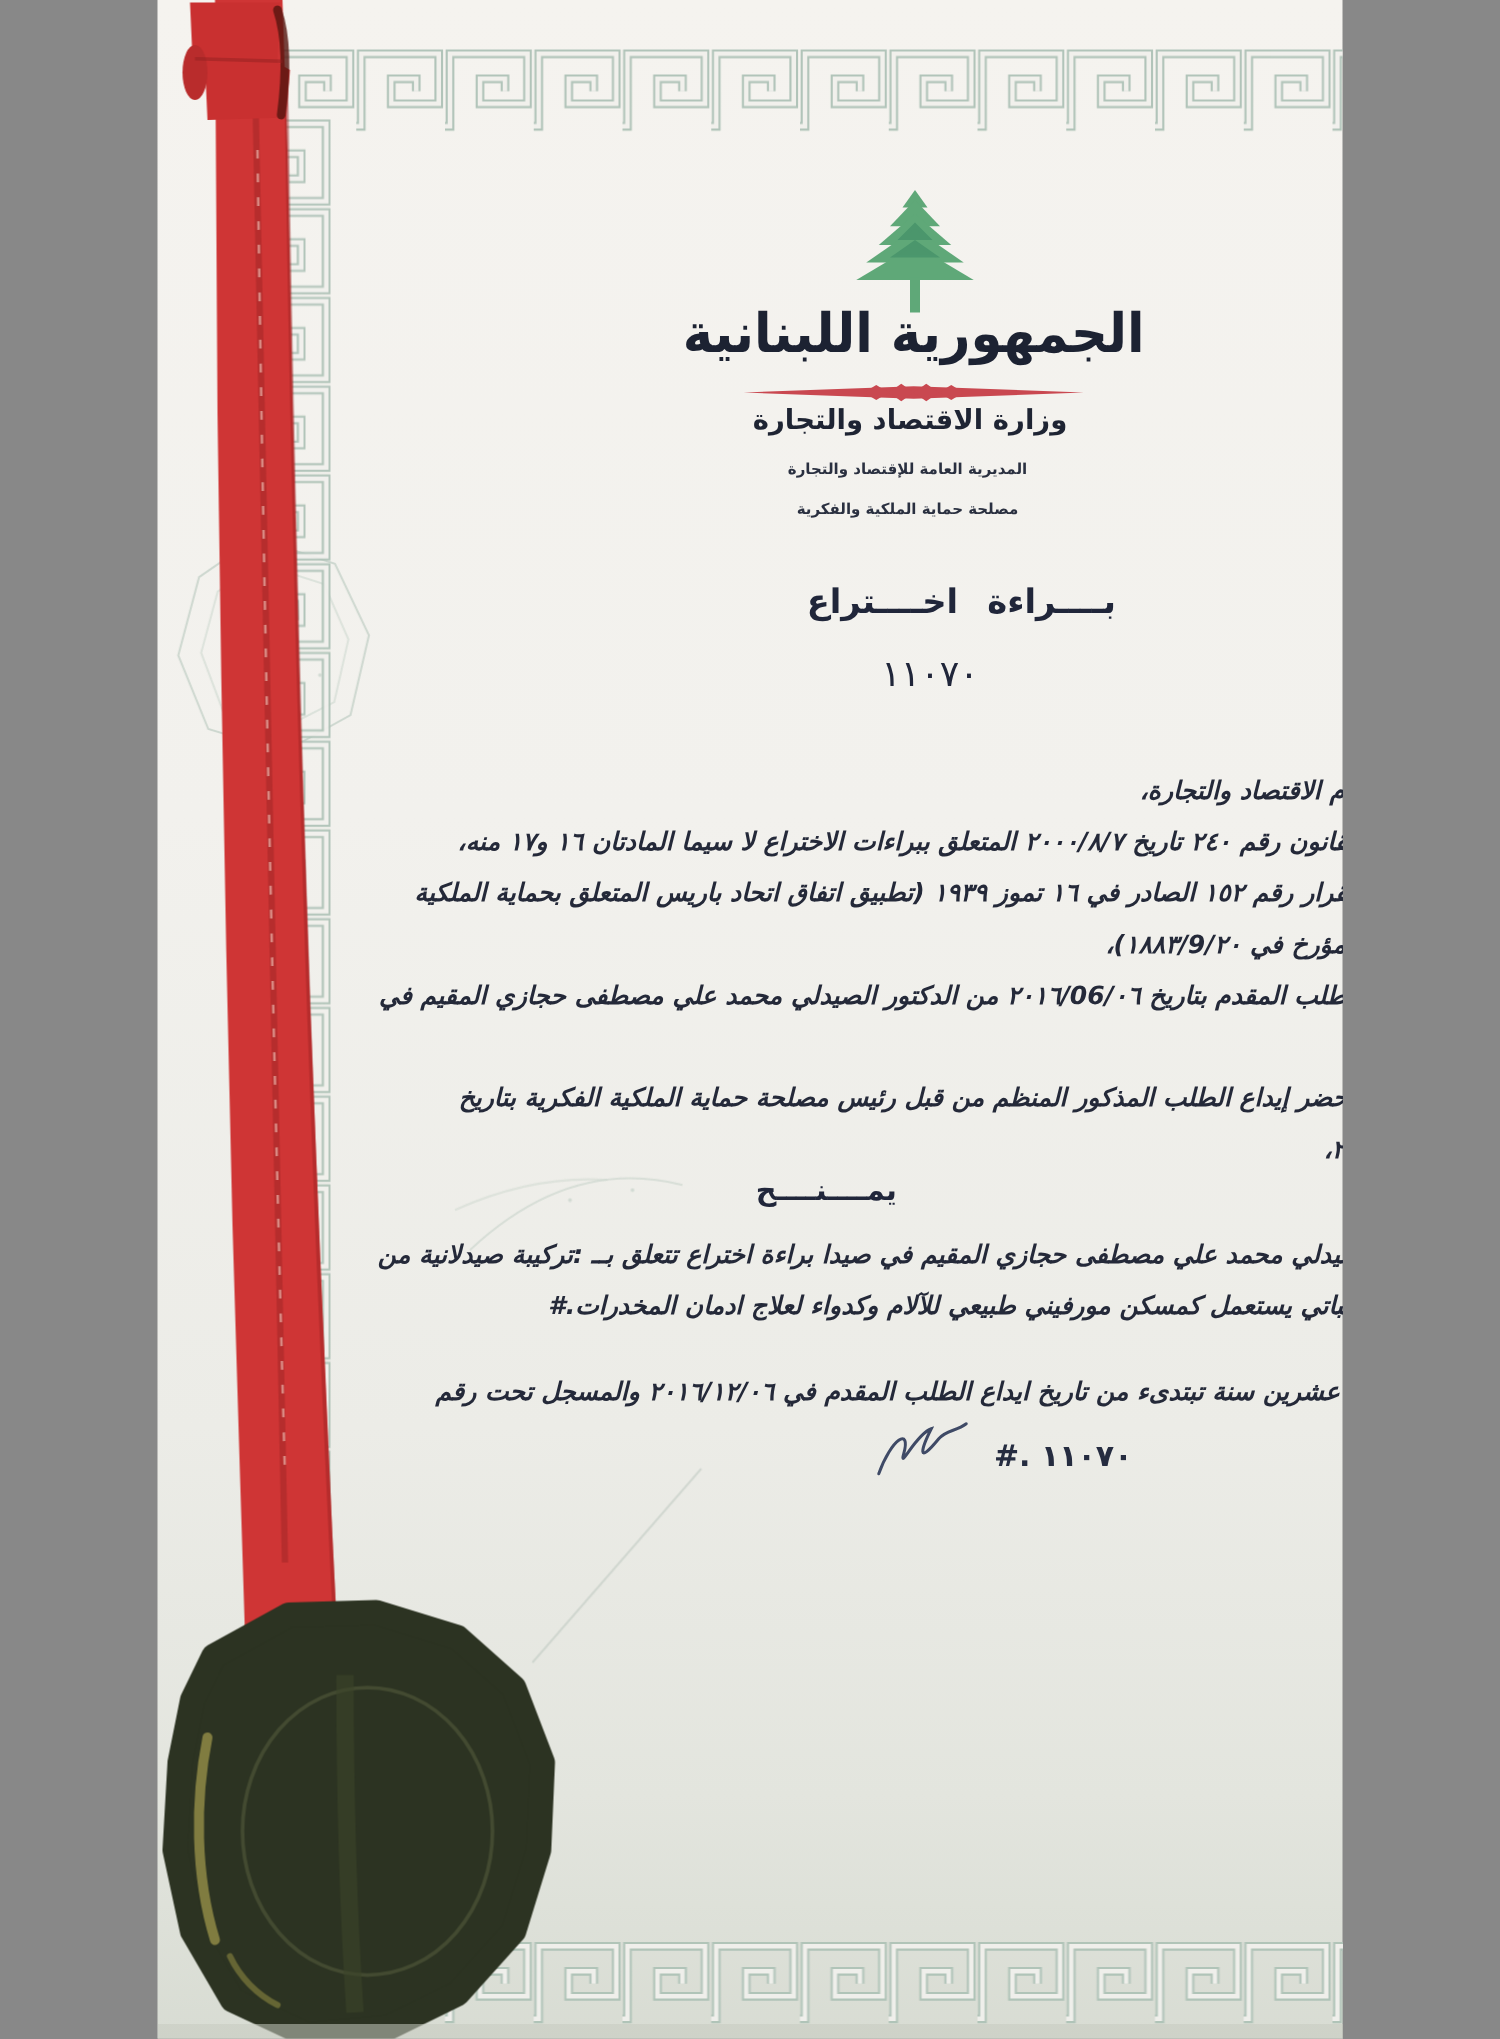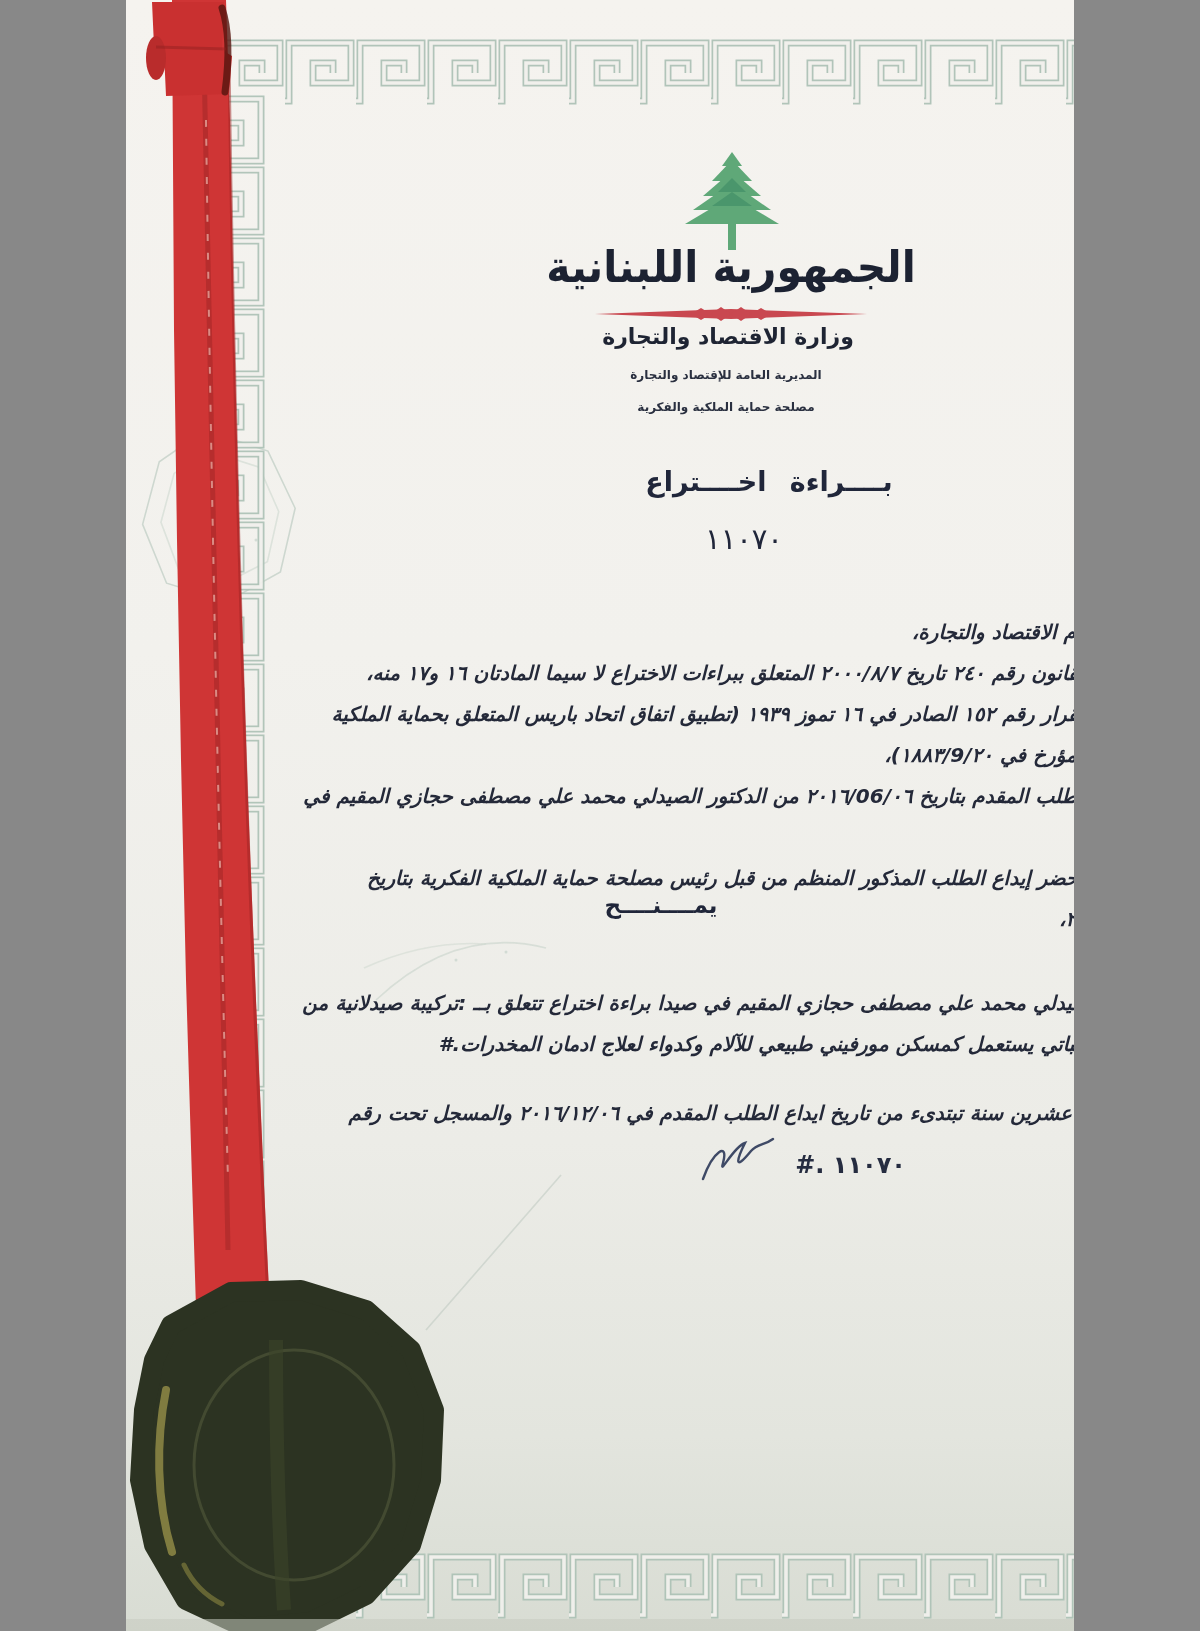--- a/index.html
+++ b/index.html
@@ -116,21 +116,21 @@
 
   <div class="abs center-x patent-title" style="left:643px;top:466px">بــــراءة اخــــتراع</div>
   <div class="abs center-x patent-number" style="left:618px;top:522px">١١٠٧٠</div>
 
   <div class="para" style="top:612px">إن مدير عام الاقتصاد والتجارة،</div>
   <div class="para" style="top:653px">بناء على القانون رقم ٢٤٠ تاريخ ٢٠٠٠/٨/٧ المتعلق ببراءات الاختراع لا سيما المادتان ١٦ و١٧ منه،</div>
   <div class="para" style="top:694px">بناء على القرار رقم ١٥٢ الصادر في ١٦ تموز ١٩٣٩ (تطبيق اتفاق اتحاد باريس المتعلق بحماية الملكية الصناعية المؤرخ في ١٨٨٣/9/٢٠)،</div>
   <div class="para" style="top:776px">بناء على الطلب المقدم بتاريخ ٢٠١٦/06/٠٦ من الدكتور الصيدلي محمد علي مصطفى حجازي المقيم في صيدا .</div>
   <div class="para" style="top:858px">بناء على محضر إيداع الطلب المذكور المنظم من قبل رئيس مصلحة حماية الملكية الفكرية بتاريخ ٢٠١٦/١٢/٠٦،</div>
 
-  <div class="grant-word" style="top:892px">يمــــنــــح</div>
+  <div class="grant-word" style="top:940px">يمــــنــــح</div>
 
   <div class="para" style="top:983px">الدكتور الصيدلي محمد علي مصطفى حجازي المقيم في صيدا براءة اختراع تتعلق بــ :تركيبة صيدلانية من مستخلص نباتي يستعمل كمسكن مورفيني طبيعي للآلام وكدواء لعلاج ادمان المخدرات.#</div>
   <div class="para" style="top:1093px">وذلك لمدة عشرين سنة تبتدىء من تاريخ ايداع الطلب المقدم في ٢٠١٦/١٢/٠٦ والمسجل تحت رقم</div>
 
   <div class="reg-line" style="top:1135px">
     <svg width="78" height="52" viewBox="0 0 78 52" style="margin-bottom:-8px;">
       <path d="M4 44 C14 16 30 6 24 28 C20 42 34 12 46 8 C38 24 34 38 52 16 C58 9 66 10 74 4" fill="none" stroke="#3f4a66" stroke-width="2.4" stroke-linecap="round"></path>
     </svg>
     <span>#. ١١٠٧٠</span>
   </div>

